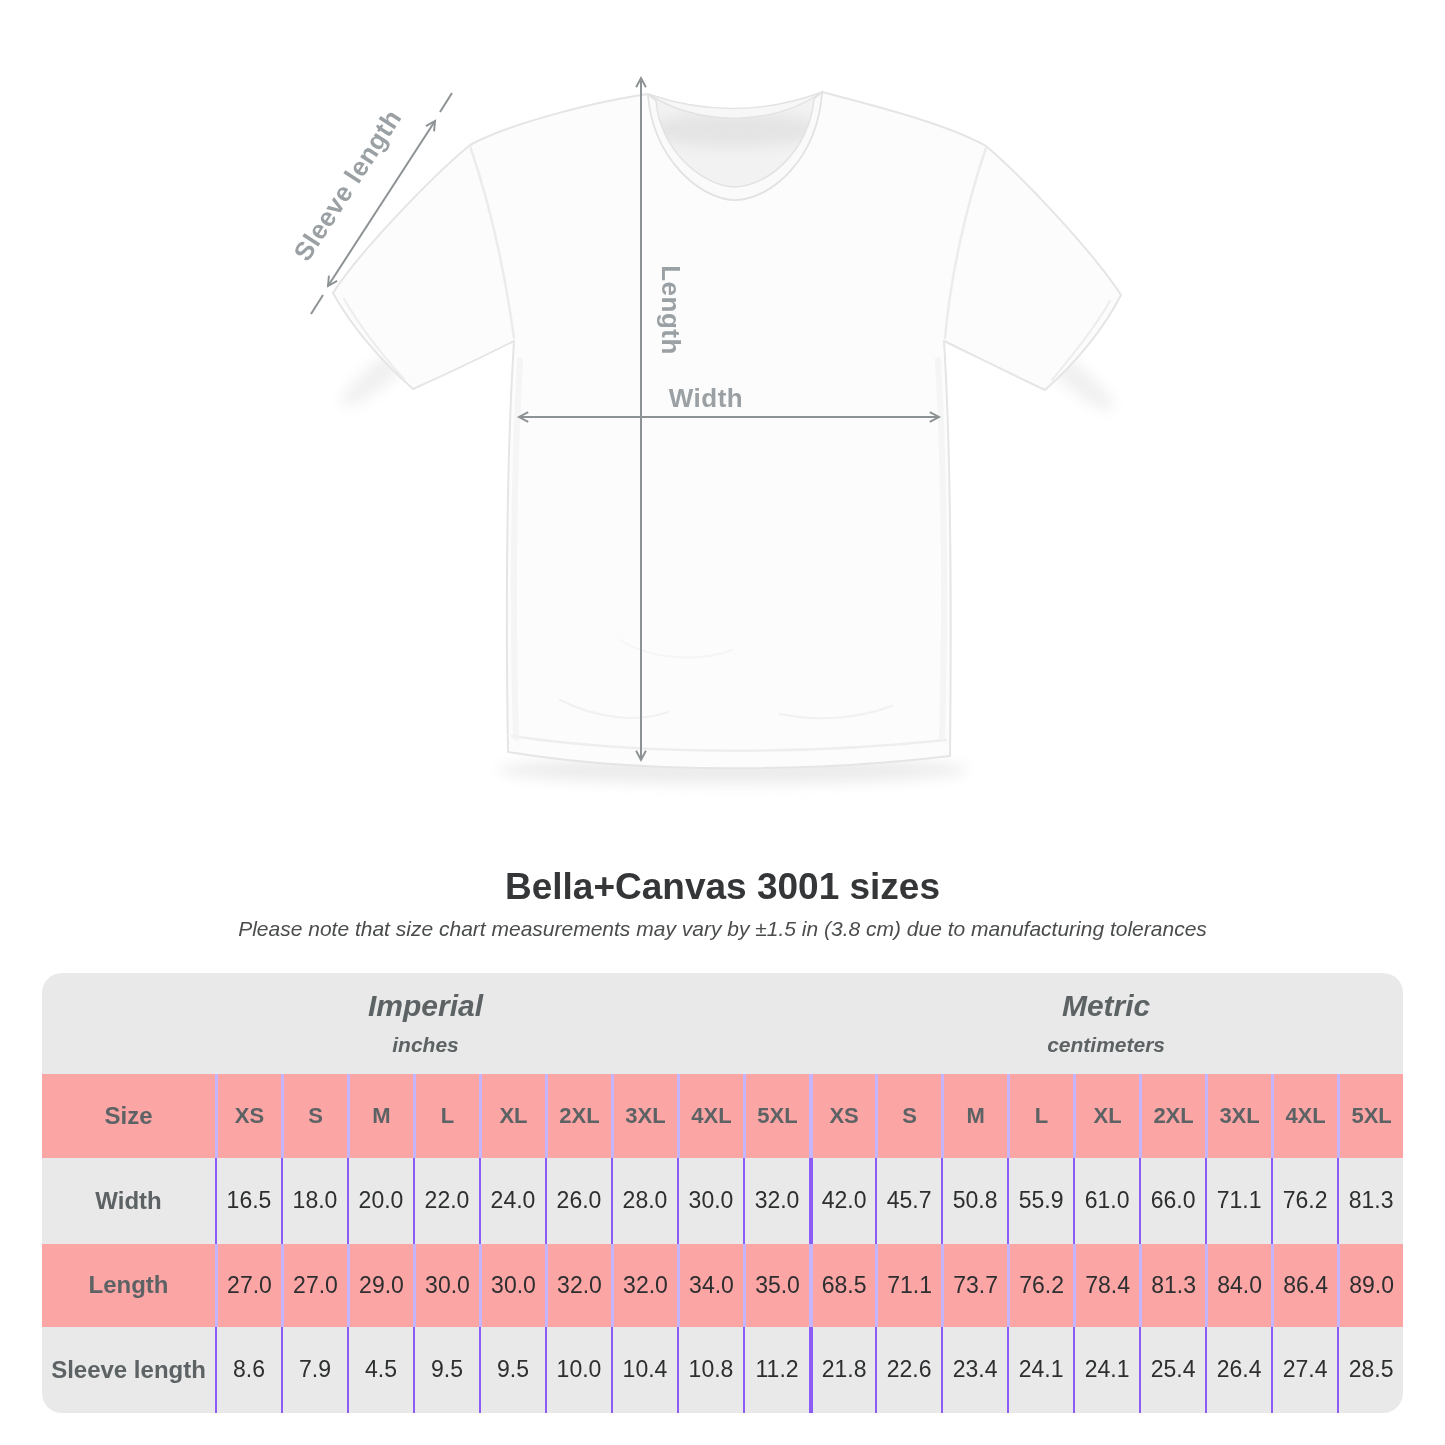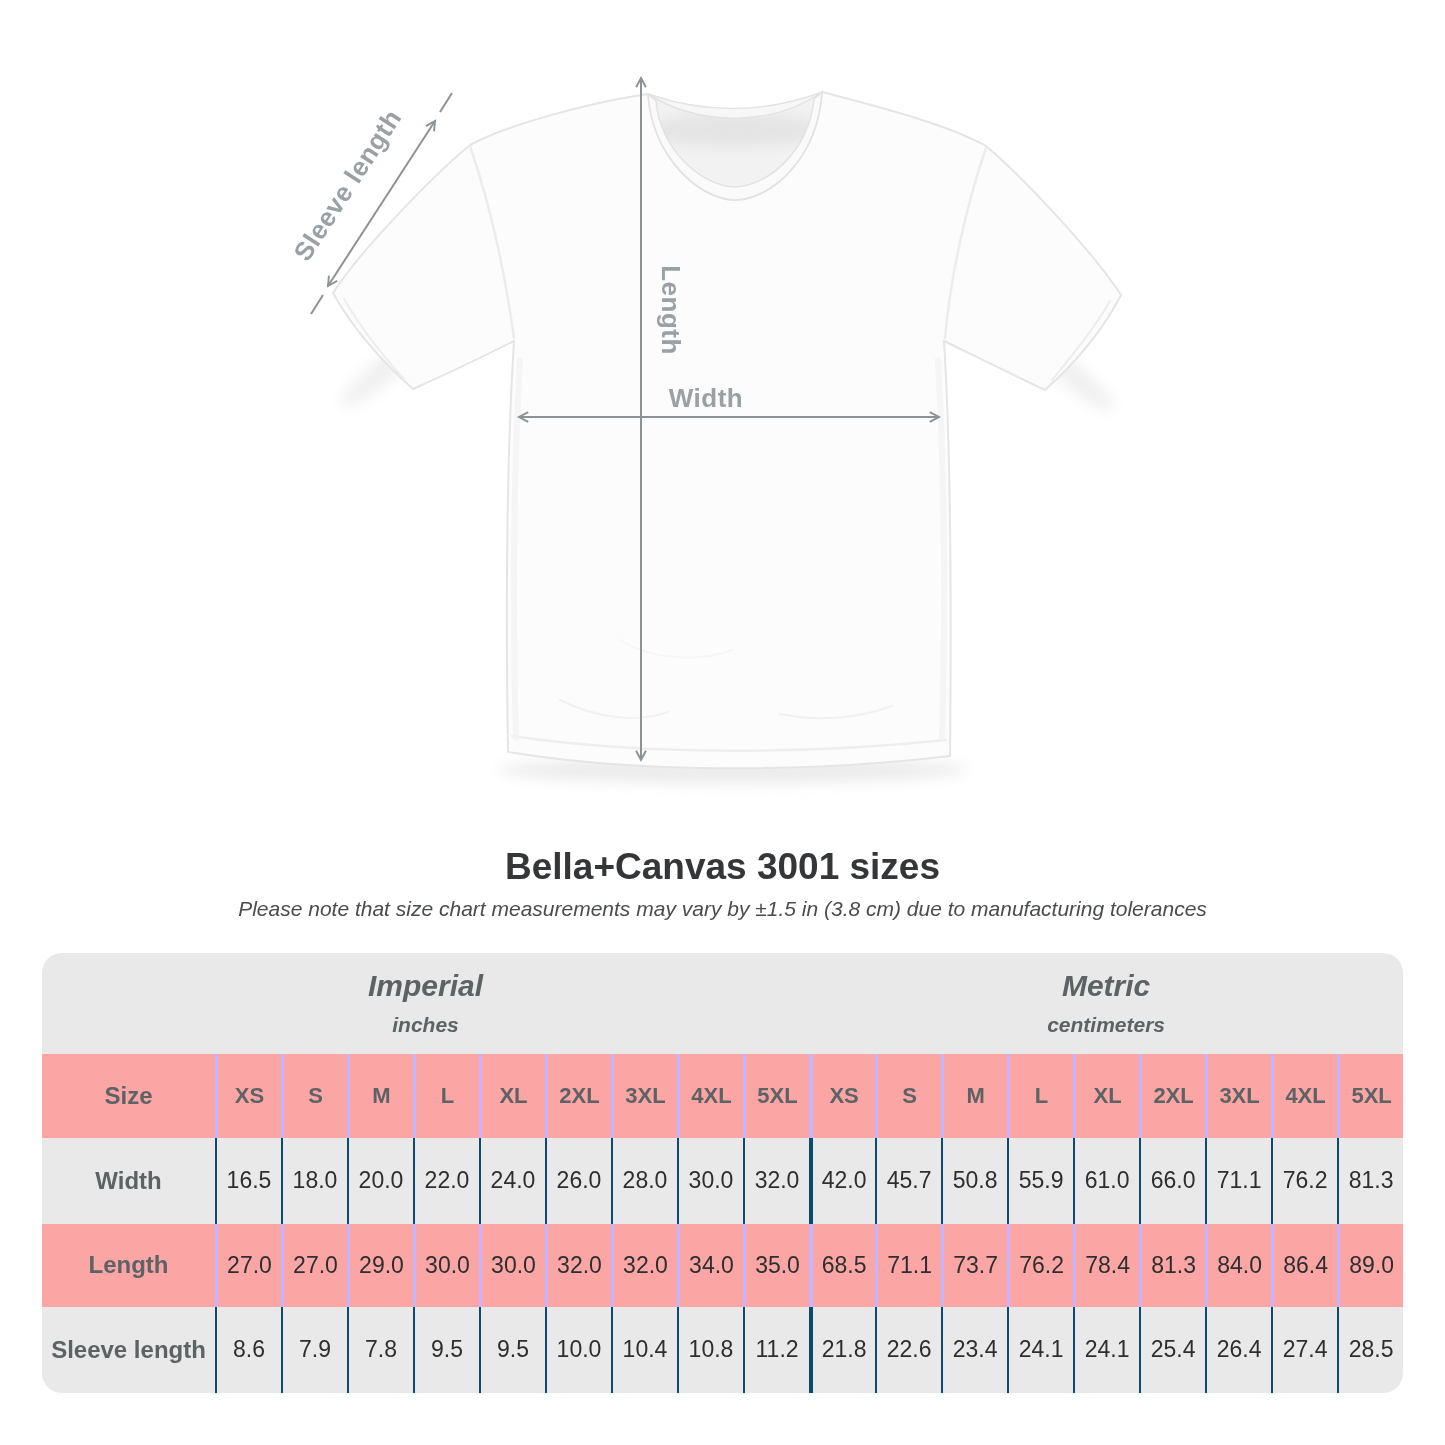--- a/index.html
+++ b/index.html
@@ -4,37 +4,37 @@
 <style>
   html,body{margin:0;padding:0;background:#ffffff;}
   body{width:1445px;height:1445px;font-family:"Liberation Sans",sans-serif;overflow:hidden;}
   .page{position:relative;width:1445px;height:1445px;background:#fff;}
 
   
   .diagram{display:block;width:1445px;height:845px;}
   .measure-label{font-weight:bold;font-size:26px;fill:#9aa0a3;letter-spacing:0.5px;}
 
   
-  .heading{margin-top:2px;text-align:center;}
+  .heading{margin-top:22px;text-align:center;}
   .title{font-size:37px;font-weight:bold;color:#343638;line-height:1.1;}
   .subtitle{margin-top:9px;font-size:21px;font-style:italic;color:#4a4c4d;}
 
   
   .table-wrap{width:1361px;margin:32px auto 0;border-radius:20px;overflow:hidden;}
   table.size-table{width:1361px;table-layout:fixed;border-collapse:separate;border-spacing:0;}
   .size-table th,.size-table td{padding:0;text-align:center;vertical-align:middle;border:0 solid transparent;}
 
   .band-row th{height:101px;background:#e9e9e9;vertical-align:middle;}
   .unit-name{font-size:30px;font-weight:bold;font-style:italic;color:#5d6365;}
   .unit-sub{margin-top:10px;font-size:21px;font-style:italic;color:#5d6365;}
 
   .r-white{background:#fca5a5;}
   .r-gray{background:#e9e9e9;}
   .r-white .data-cell{border-left:3px solid #c4b5fd;}
-  .r-gray  .data-cell{border-left:2px solid #0c4a6e;}
+  .r-gray  .data-cell{border-left:2px solid #8b5cf6;}
   .data-cell.group-start{border-left-width:4px;}
 
   .row-label{font-size:24px;font-weight:bold;color:#5d6365;}
   td.data-cell{font-size:23px;color:#2c2e2f;font-weight:normal;}
   .size-row .data-cell{font-size:22px;font-weight:bold;color:#5d6365;}
 
   .h-size >*{height:84px;}
   .h-width >*{height:86px;}
   .h-length >*{height:83px;}
   .h-sleeve >*{height:86px;}
@@ -198,21 +198,21 @@
             <td class="data-cell">78.4</td>
             <td class="data-cell">81.3</td>
             <td class="data-cell">84.0</td>
             <td class="data-cell">86.4</td>
             <td class="data-cell">89.0</td>
           </tr>
         <tr id="mrow-2" class="r-gray h-sleeve">
           <th class="row-label">Sleeve length</th>
         <td class="data-cell">8.6</td>
             <td class="data-cell">7.9</td>
-            <td class="data-cell">7.8</td>
+            <td class="data-cell">4.5</td>
             <td class="data-cell">9.5</td>
             <td class="data-cell">9.5</td>
             <td class="data-cell">10.0</td>
             <td class="data-cell">10.4</td>
             <td class="data-cell">10.8</td>
             <td class="data-cell">11.2</td>
             <td class="data-cell group-start">21.8</td>
             <td class="data-cell">22.6</td>
             <td class="data-cell">23.4</td>
             <td class="data-cell">24.1</td>

